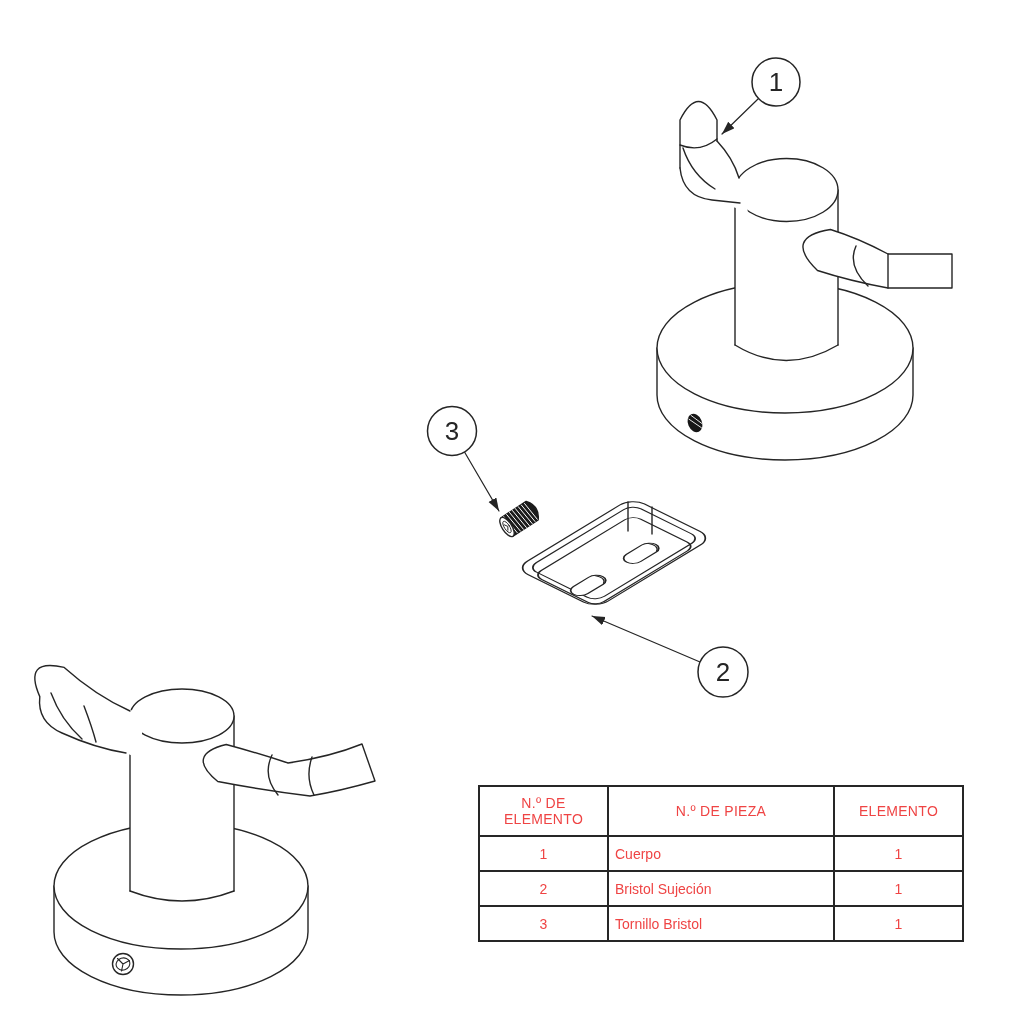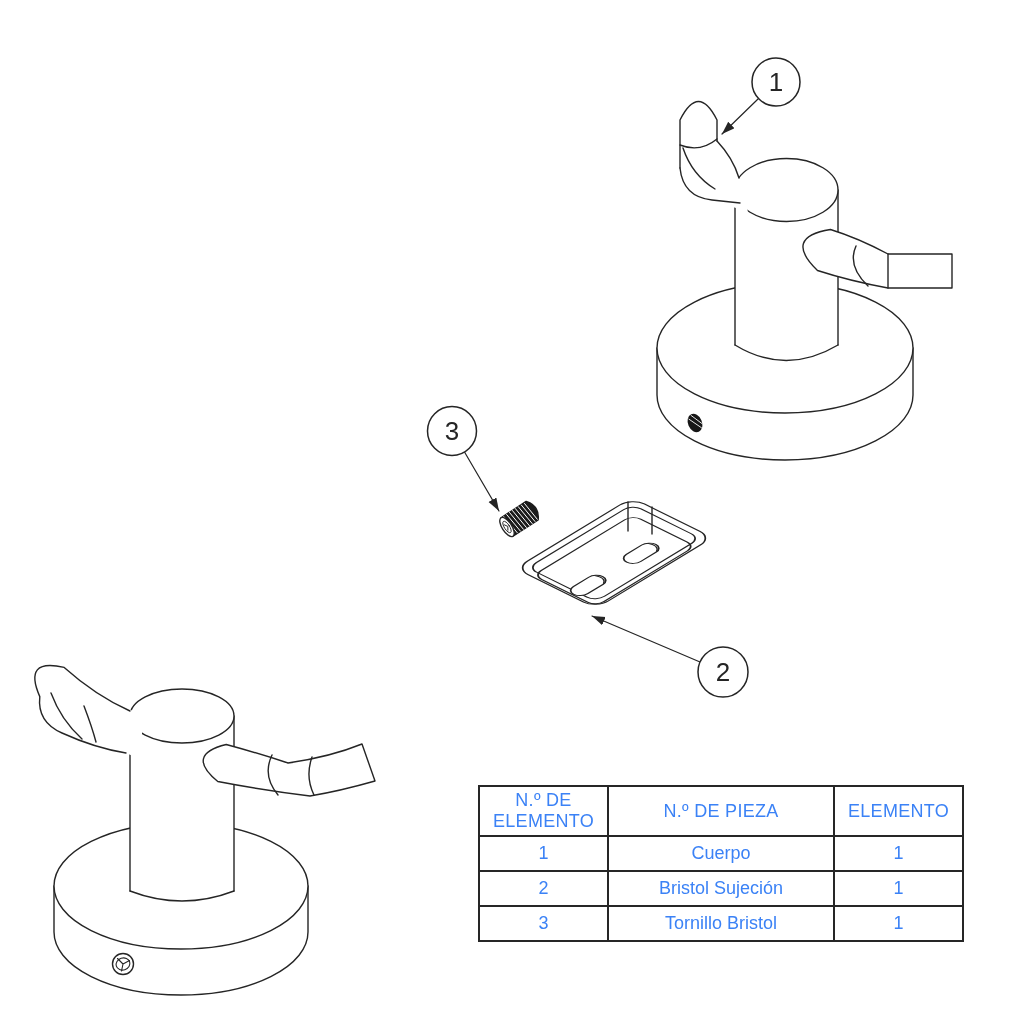--- a/index.html
+++ b/index.html
@@ -5,30 +5,30 @@
   html,body{margin:0;padding:0;background:#fff;}
   .canvas{
     position:relative;width:1009px;height:1009px;background:#fff;overflow:hidden;
     font-family:"Liberation Sans",sans-serif;color:#1d1d1d;
   }
   .drawing{position:absolute;left:0;top:0;}
   table.bom{
     position:absolute;left:478px;top:785px;width:484px;
     border-collapse:collapse;table-layout:fixed;
     font-family:"Liberation Sans",sans-serif;
-    font-size:18px;color:#3b82f6;background:#fff;
+    font-size:14px;color:#ef4444;background:#fff;
   }
   table.bom th,table.bom td{
     border:2px solid #262626;background:#fff;font-weight:normal;
     padding:0 6px;overflow:hidden;
   }
   table.bom th{height:48px;text-align:center;line-height:1.15;letter-spacing:.3px;}
   table.bom td{height:33px;}
   td.c{text-align:center;}
-  td.l{text-align:center;padding-left:7px;}
+  td.l{text-align:left;padding-left:7px;}
 </style>
 </head>
 <body>
 
 <div class="canvas">
 
   <svg class="drawing" width="1009" height="1009" viewBox="0 0 1009 1009">
     <defs>
       <marker id="arrow" markerUnits="userSpaceOnUse" markerWidth="14" markerHeight="10" refX="13" refY="4.5" orient="auto">
         <path d="M0,0 L13,4.5 L0,9 Z" fill="#252525"></path>

